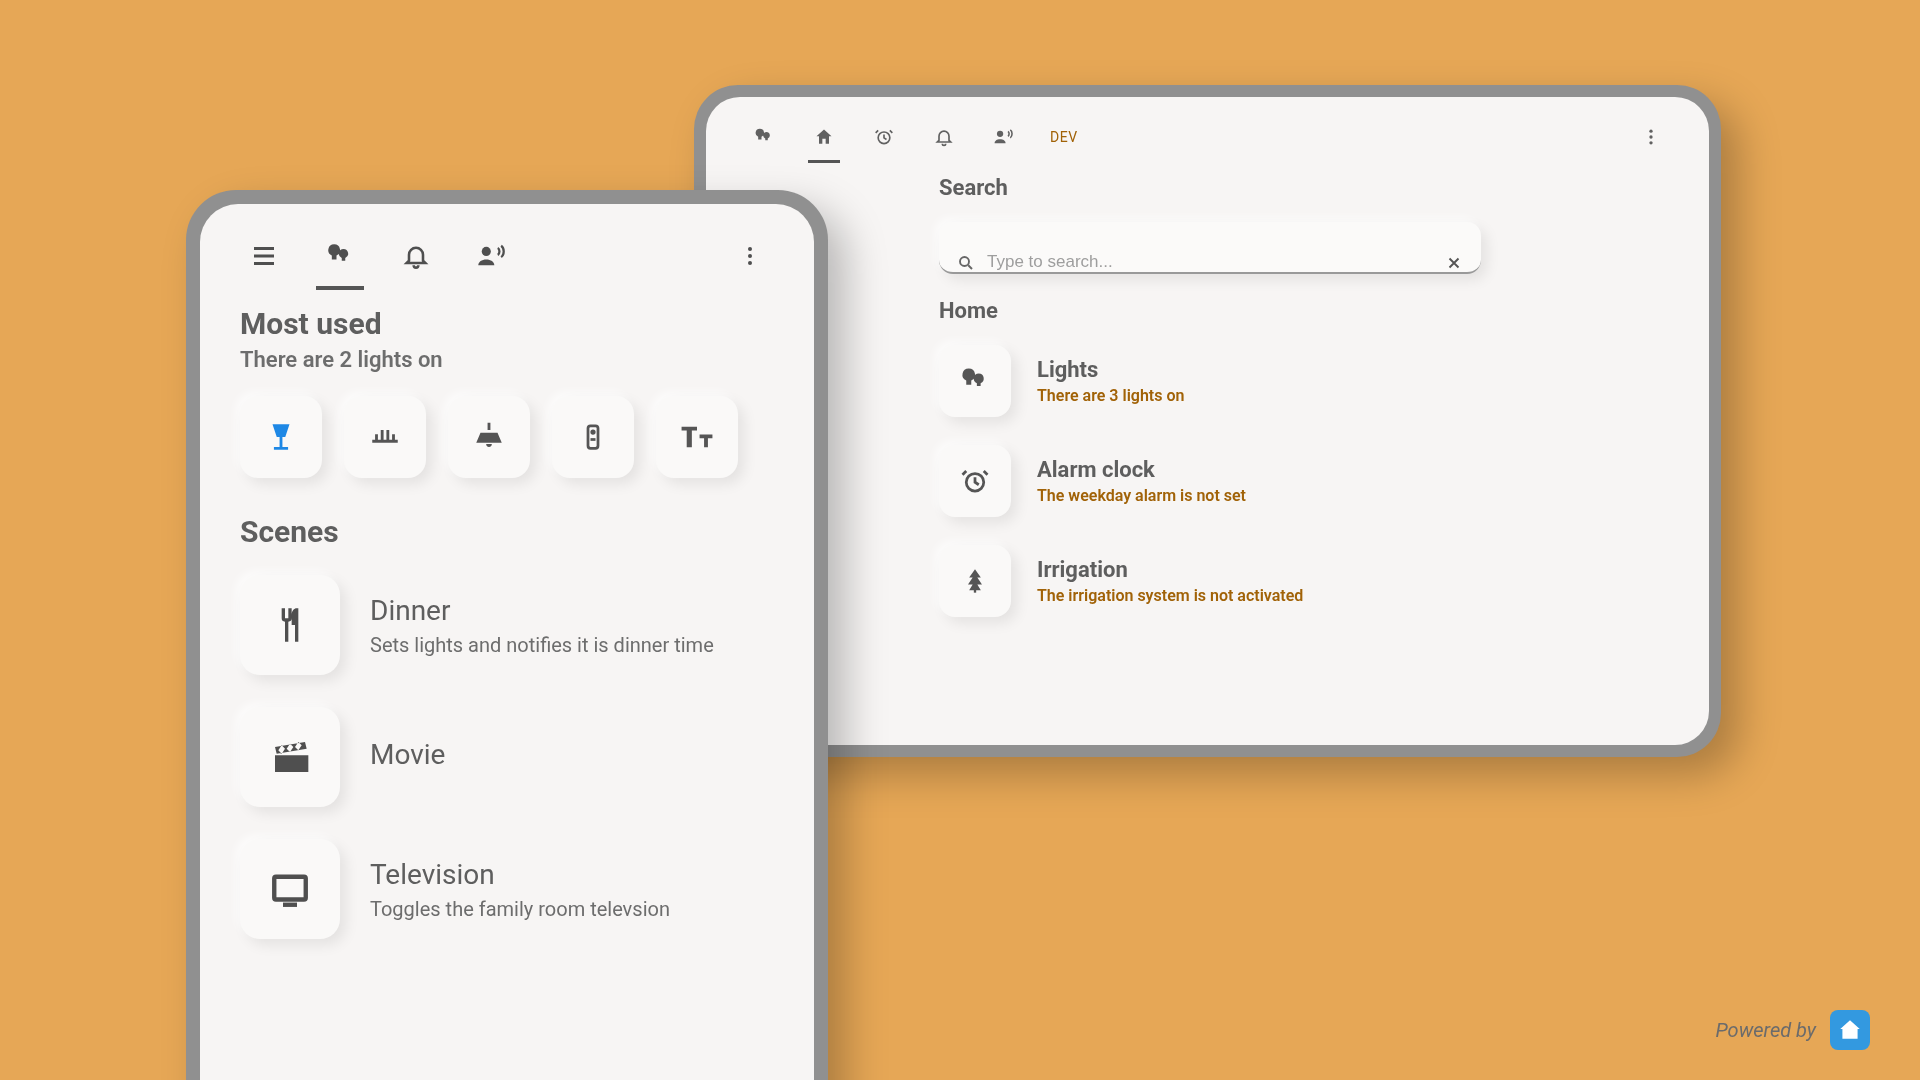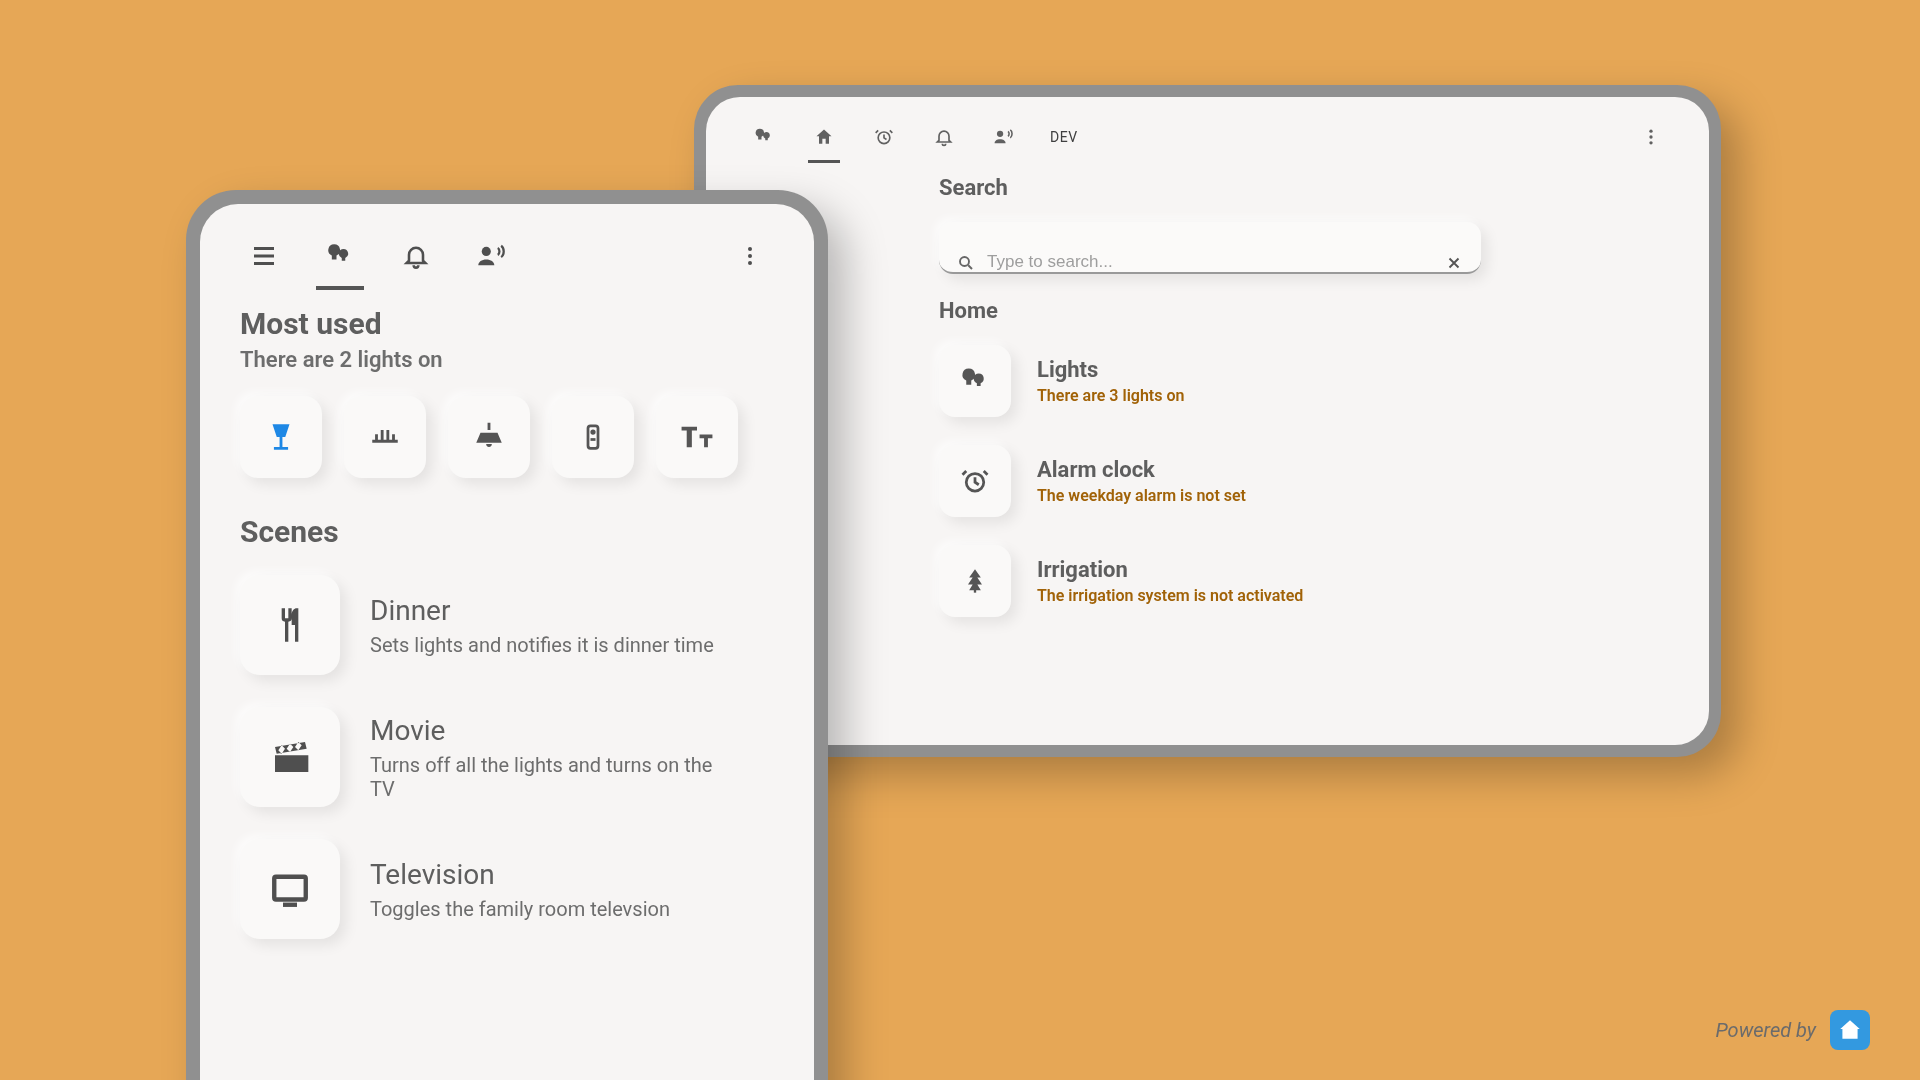--- a/index.html
+++ b/index.html
@@ -56,21 +56,21 @@
       position: absolute;
       bottom: -6px;
       left: 4px;
       right: 4px;
       height: 3px;
       background: #555;
     }
 
     .dev-label {
       font-size: 14px;
-      color: #404040;
+      color: #a16207;
       letter-spacing: 0.5px;
       margin-left: 6px;
     }
 
     .kebab {
       margin-left: auto;
       width: 40px;
       height: 40px;
       display: flex;
       align-items: center;
@@ -485,21 +485,20 @@
     </div>
 
     <div class="scene-row">
       <div class="scene-tile">
         <svg width="40" height="40" viewBox="0 0 24 24" fill="currentColor">
             <path d="M3 6l18-3 1 4-18 3-1-4zm0 5h20v10H3V11zm2-3l2 2 2-3-2-2-2 3zm5-1l2 2 2-3-2-2-2 3zm5-1l2 2 2-3-2-2-2 3z"></path>
           </svg>
       </div>
       <div class="scene-texts">
         <div class="title">Movie</div>
-        <div class="subtitle">Turns off all the lights and turns on the TV</div>
       </div>
     </div>
 
     <div class="scene-row">
       <div class="scene-tile">
         <svg width="42" height="42" viewBox="0 0 24 24" fill="none" stroke="currentColor" stroke-width="2.5">
             <rect x="3" y="5" width="18" height="13" rx="1"></rect>
             <line x1="8" y1="21" x2="16" y2="21"></line>
           </svg>
       </div>

